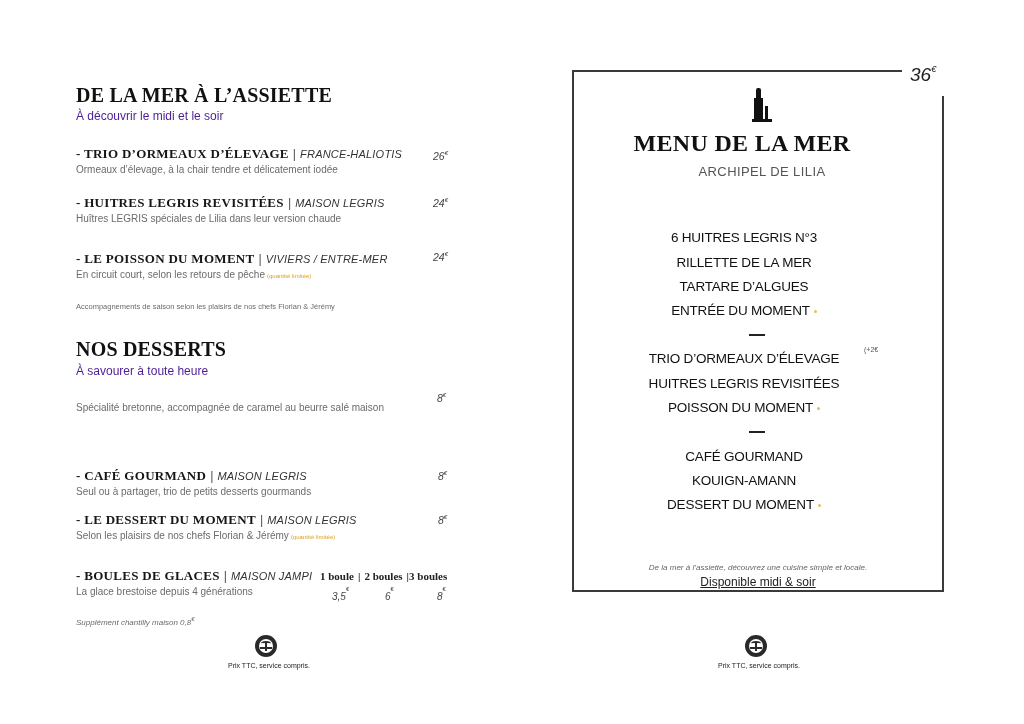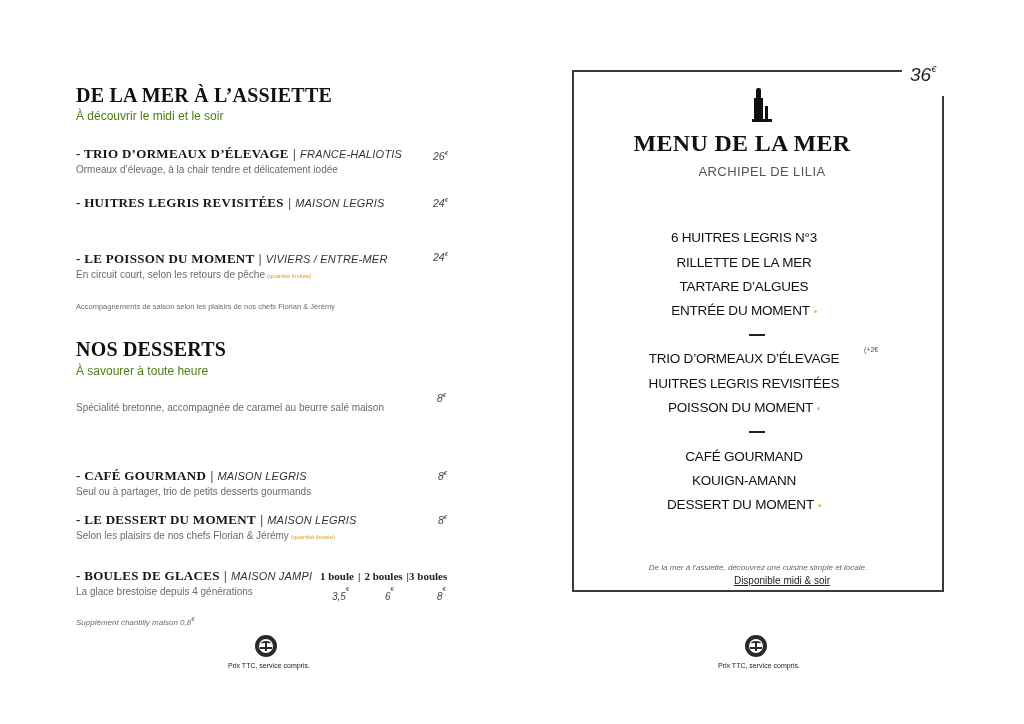--- a/index.html
+++ b/index.html
@@ -2,21 +2,21 @@
 <html><head>
 <meta charset="utf-8">
 <style>
   * { box-sizing: border-box; margin: 0; padding: 0; }
   html, body { width: 1024px; height: 724px; background: #ffffff; overflow: hidden; }
   body { position: relative; font-family: "Liberation Sans", "DejaVu Sans", sans-serif; color: #1a1a1a; }
 
   
   .left { position: absolute; left: 0; top: 0; width: 512px; height: 724px; }
   .sec-title { position: absolute; left: 76px; font-family: "Liberation Serif", "DejaVu Serif", serif; font-weight: bold; font-size: 20px; color: #111; letter-spacing: 0.2px; }
-  .sec-sub { position: absolute; left: 76px; font-family: "Liberation Sans", sans-serif; font-size: 12px; color: #4d7c0f; text-align: center; }
+  .sec-sub { position: absolute; left: 76px; font-family: "Liberation Sans", sans-serif; font-size: 12px; color: #4c1d95; text-align: center; }
   .item { position: absolute; left: 76px; width: 400px; }
   .item .head { white-space: nowrap; font-size: 12.5px; line-height: 16px; }
   .item .name { font-family: "Liberation Serif", "DejaVu Serif", serif; font-weight: bold; color: #161616; letter-spacing: 0.3px; font-size: 13px; }
   .item .sep { color: #555; margin: 0 4px; font-family: "Liberation Sans", sans-serif; }
   .item .maker { font-family: "Liberation Sans", sans-serif; font-style: italic; color: #333; font-size: 11px; letter-spacing: 0.2px; }
   .item .desc { font-family: "Liberation Sans", sans-serif; font-size: 10px; color: #6b6b6b; margin-top: 2px; white-space: nowrap; }
   .item .price { position: absolute; font-family: "Liberation Sans", sans-serif; font-style: italic; font-size: 10.5px; color: #444; }
   .item .price sup, .price-col sup, .menu-price sup { font-size: 6px; vertical-align: top; }
   .limited { color: #d9a21c; font-size: 6px; margin-left: 2px; }
   .note { position: absolute; left: 76px; font-size: 7.5px; color: #6b6b6b; font-family: "Liberation Sans", sans-serif; white-space: nowrap; }
@@ -44,21 +44,21 @@
   .tower .t1b { position: absolute; left: 2px; top: 10px; width: 9px; height: 22px; background: #111; }
   .tower .t2 { position: absolute; left: 13px; top: 18px; width: 3px; height: 14px; background: #111; }
   .tower .base { position: absolute; left: 0; top: 31px; width: 20px; height: 3px; background: #111; }
   .menu-title { position: absolute; left: 572px; width: 340px; top: 130px; text-align: center; font-family: "Liberation Serif", "DejaVu Serif", serif; font-weight: bold; font-size: 24px; color: #111; letter-spacing: 0.3px; }
   .menu-sub { position: absolute; left: 572px; width: 380px; top: 164px; text-align: center; font-family: "Liberation Sans", sans-serif; font-size: 13px; color: #555; letter-spacing: 0.4px; }
   .course { position: absolute; left: 572px; width: 344px; text-align: center; font-family: "Liberation Sans", sans-serif; font-size: 13.5px; color: #111; letter-spacing: -0.2px; }
   .dot { display: inline-block; width: 3px; height: 3px; background: #e6c24a; border-radius: 50%; vertical-align: middle; margin-left: 4px; }
   .dash { position: absolute; left: 749px; width: 16px; height: 2px; background: #222; }
   .supp { position: absolute; font-size: 7px; color: #555; font-family: "Liberation Sans", sans-serif; }
   .tagline { position: absolute; left: 572px; width: 372px; top: 563px; text-align: center; font-family: "Liberation Sans", sans-serif; font-style: italic; font-size: 8px; color: #666; }
-  .tagline2 { position: absolute; left: 572px; width: 372px; top: 575px; text-align: center; font-family: "Liberation Sans", sans-serif; font-size: 10px; color: #222; text-decoration: underline; margin-left: 24px; }
+  .tagline2 { position: absolute; left: 572px; width: 372px; top: 575px; text-align: center; font-family: "Liberation Sans", sans-serif; font-size: 12px; color: #222; text-decoration: underline; }
 </style>
 </head>
 <body>
 
 <div class="left">
 
   <div class="sec-title" style="top:84px;">DE LA MER À L’ASSIETTE</div>
   <div class="sec-sub" style="top:109px;">À découvrir le midi et le soir</div>
 
   <div class="item" style="top:146px;">
@@ -66,20 +66,21 @@
       <span class="name">- </span><span class="name">TRIO D’ORMEAUX D’ÉLEVAGE</span><span class="sep">|</span><span class="maker">FRANCE-HALIOTIS</span>
     </div>
     <div class="desc">Ormeaux d’élevage, à la chair tendre et délicatement iodée</div>
     <div class="price" style="left:357px; top:4px;"><span>26</span><sup>€</sup></div>
   </div>
 
   <div class="item" style="top:195px;">
     <div class="head">
       <span class="name">- </span><span class="name">HUITRES LEGRIS REVISITÉES</span><span class="sep">|</span><span class="maker">MAISON LEGRIS</span>
     </div>
+    <div class="desc">Huîtres LEGRIS spéciales de Lilia dans leur version chaude</div>
     <div class="price" style="left:357px; top:2px;"><span>24</span><sup>€</sup></div>
   </div>
 
   <div class="item" style="top:251px;">
     <div class="head">
       <span class="name">- </span><span class="name">LE POISSON DU MOMENT</span><span class="sep">|</span><span class="maker">VIVIERS / ENTRE-MER</span>
     </div>
     <div class="desc"><span>En circuit court, selon les retours de pêche</span><span class="limited">(quantité limitée)</span></div>
     <div class="price" style="left:357px; top:0px;"><span>24</span><sup>€</sup></div>
   </div>

